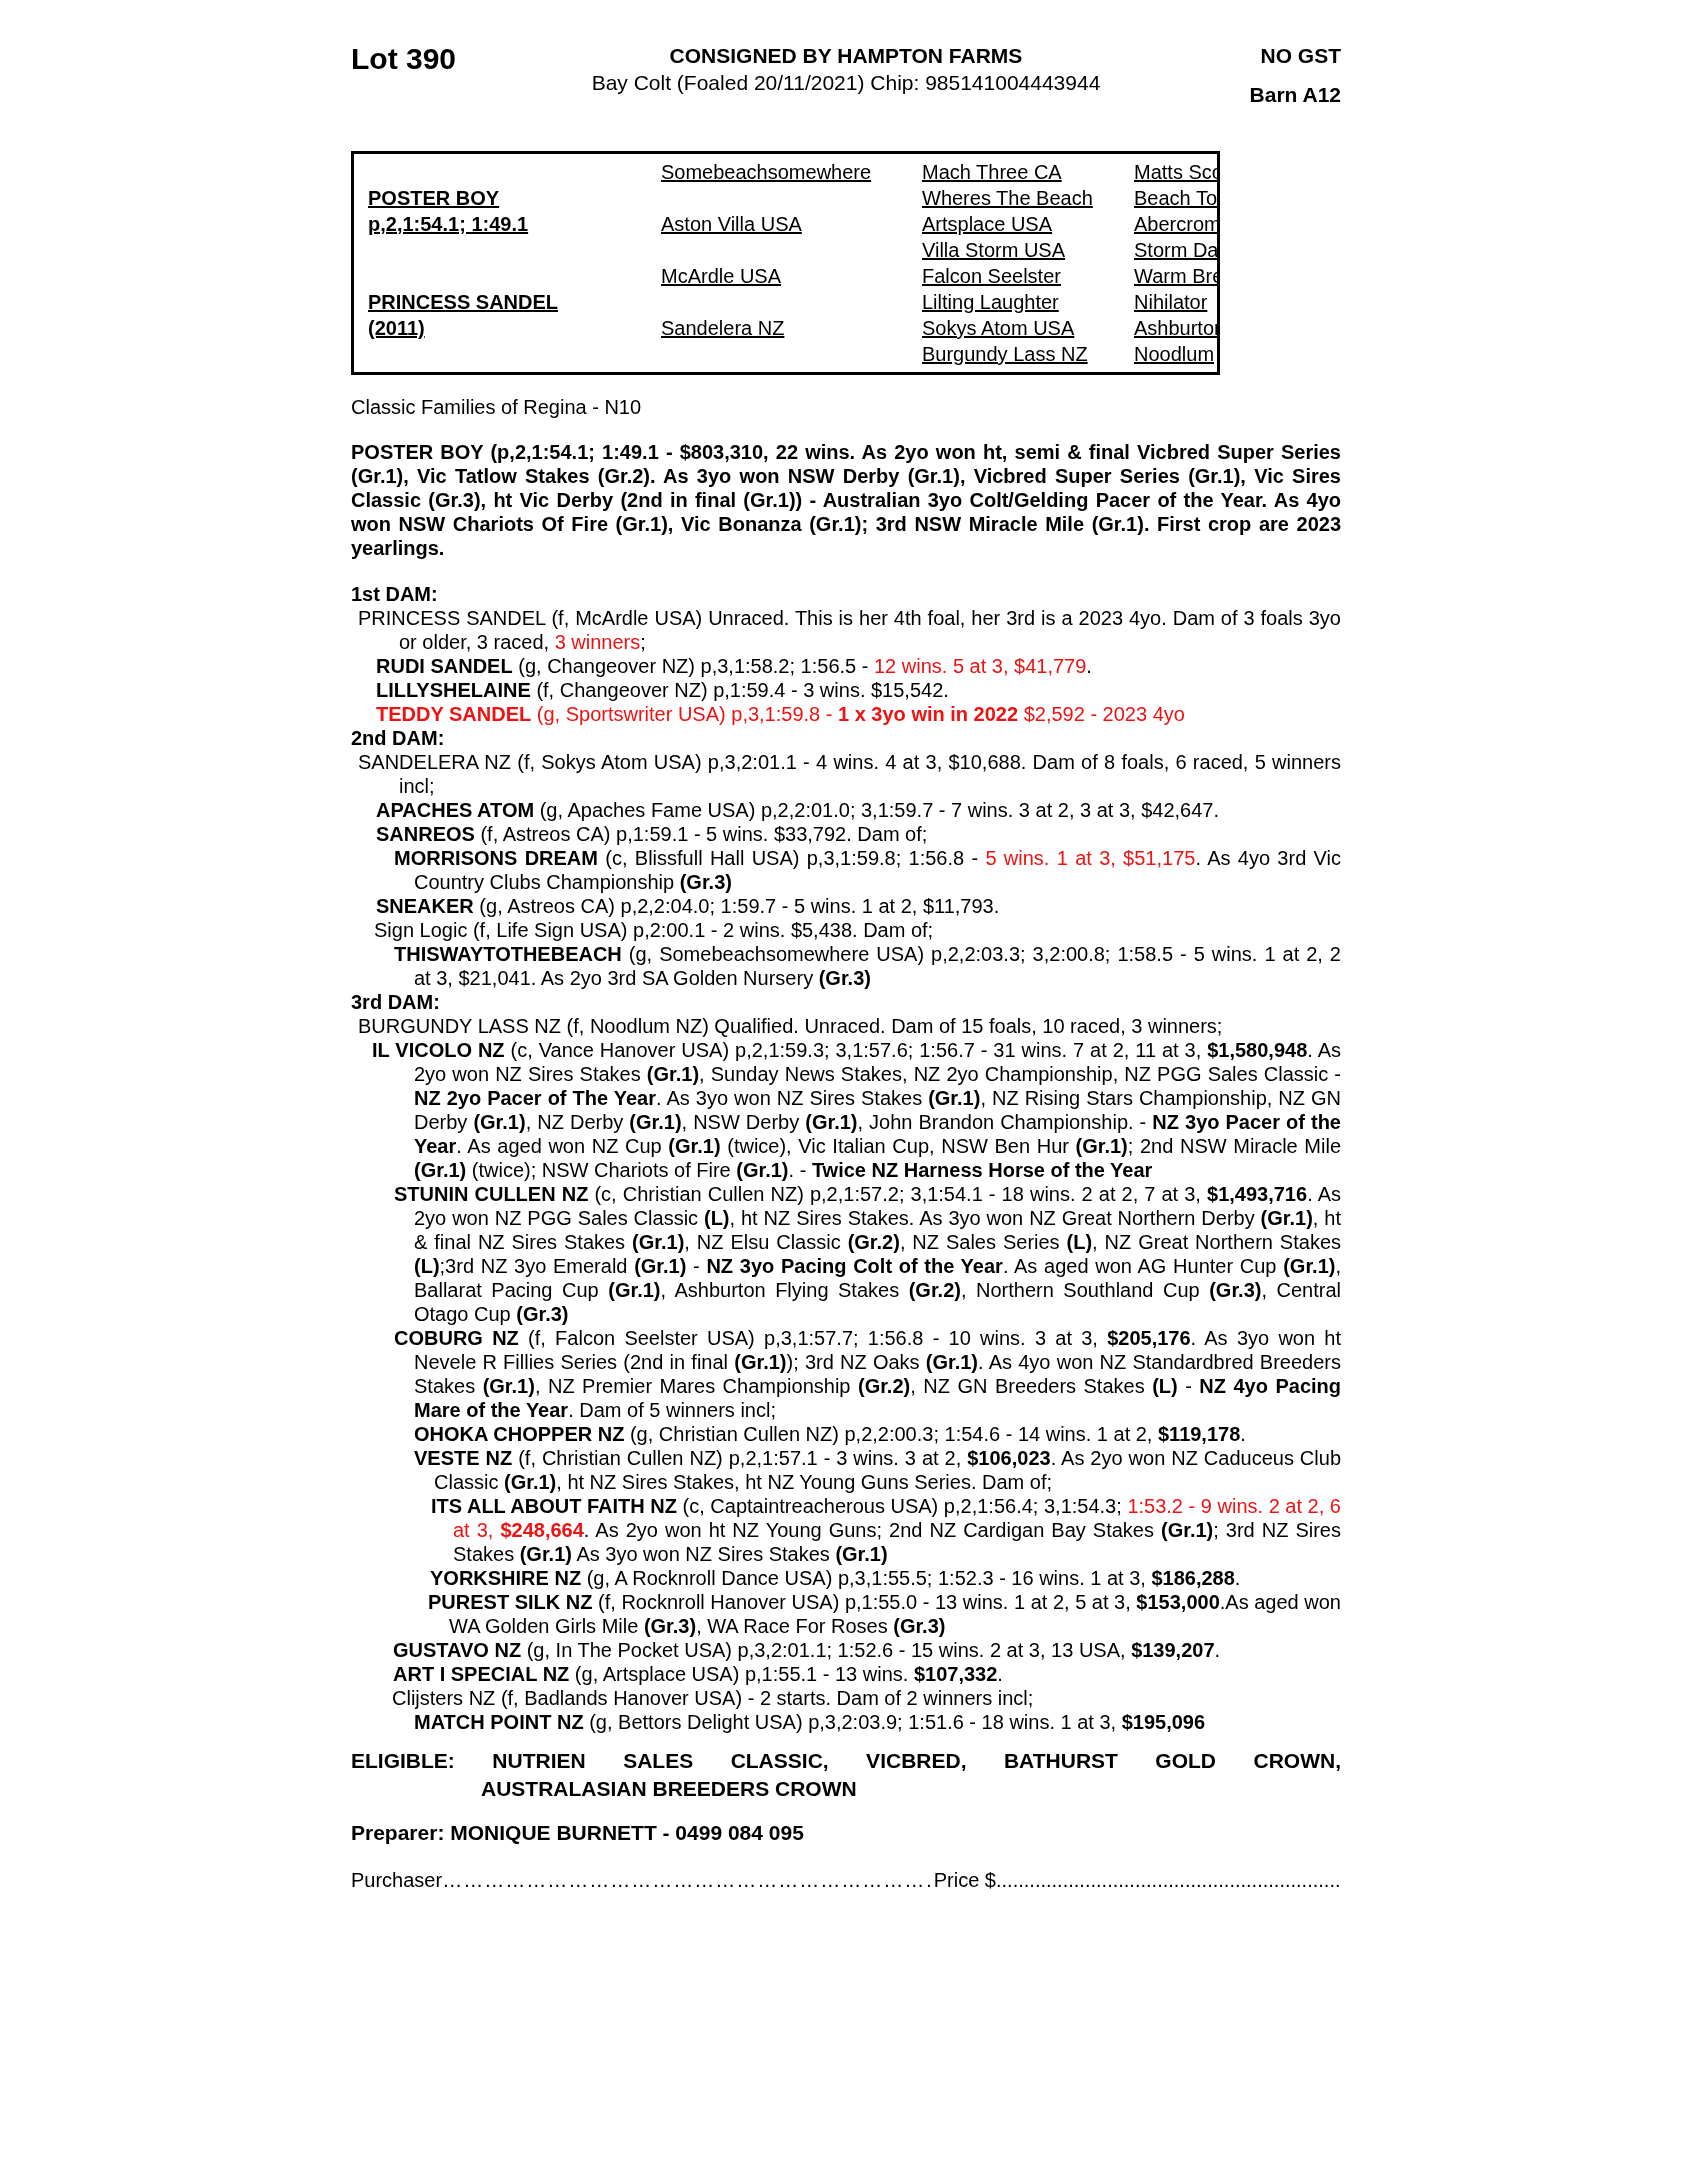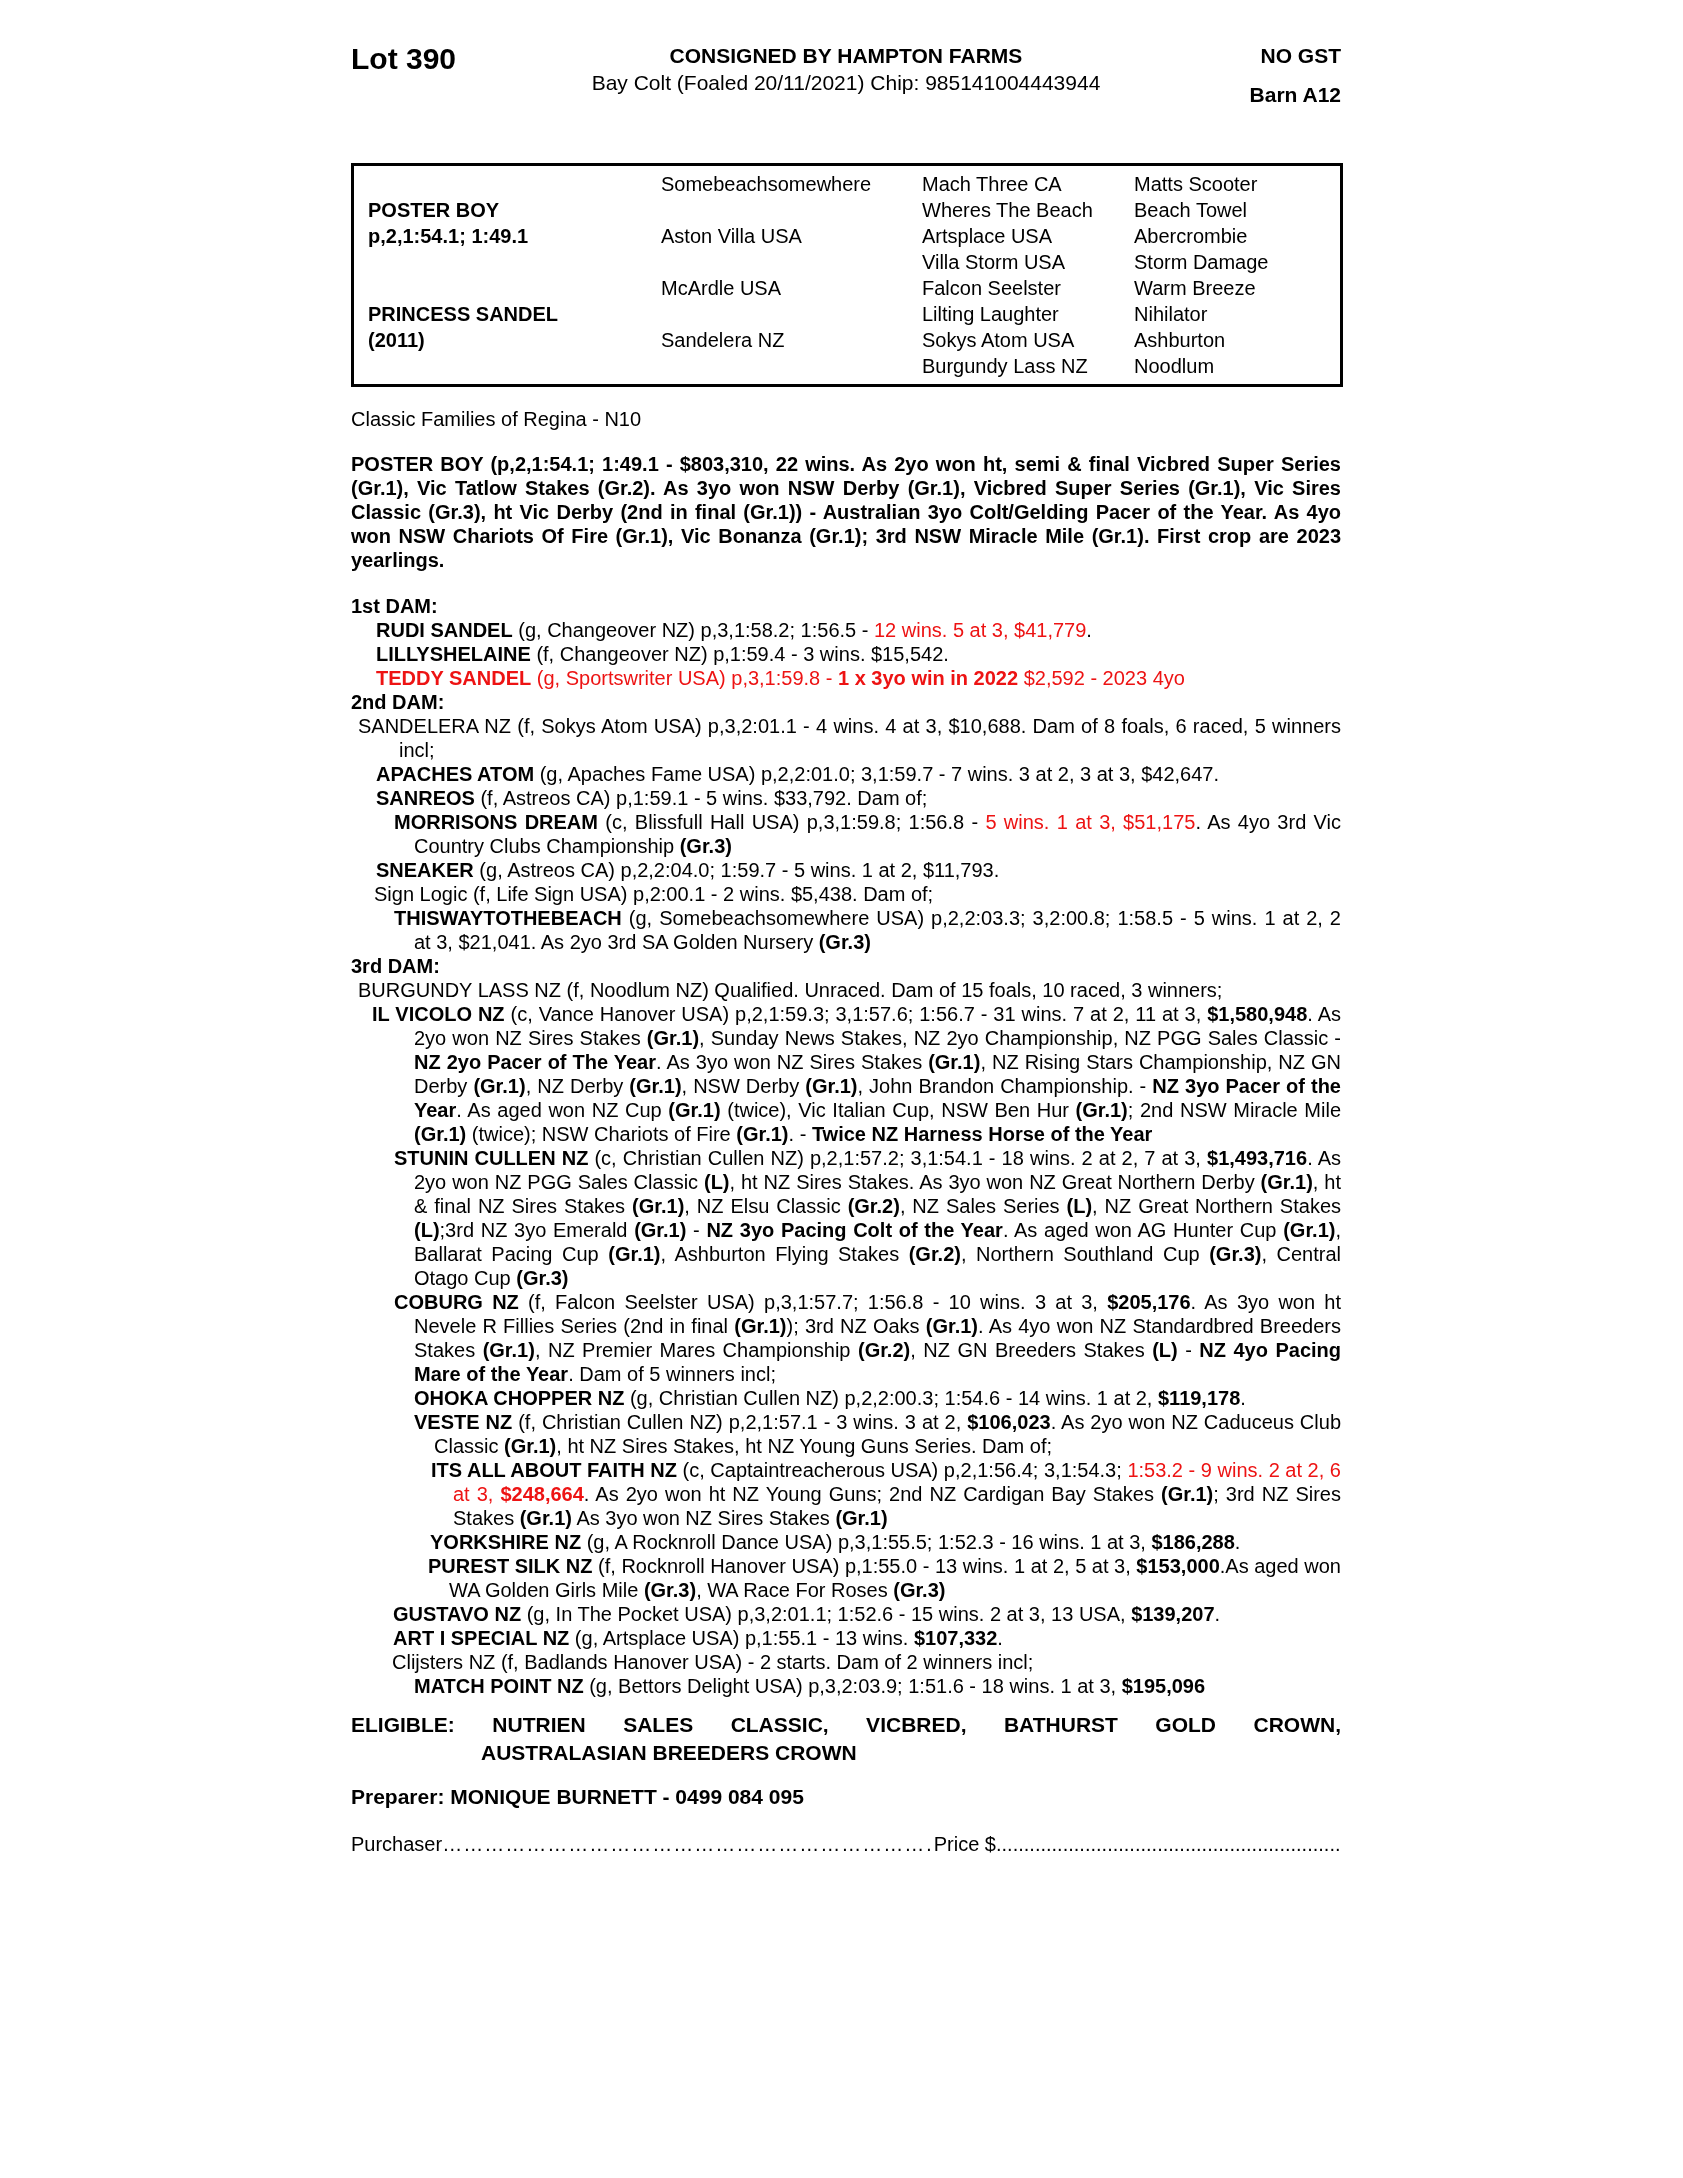--- a/index.html
+++ b/index.html
@@ -19,27 +19,27 @@
   .hdr-left{ width:203px; font-size:30px; line-height:34px; font-weight:bold; }
   .hdr-center{ flex:1; text-align:center; }
   .hdr-consignor{ font-size:21px; line-height:27px; font-weight:bold; }
   .hdr-foal{ font-size:21px; line-height:27px; }
   .hdr-right{ width:203px; text-align:right; }
   .hdr-gst{ font-size:21px; line-height:27px; font-weight:bold; }
   .hdr-barn{ font-size:21px; line-height:27px; font-weight:bold; margin-top:12px; }
 
   
   .ped-table{
-    margin-top:55px; box-sizing:border-box; width:992px;
+    margin-top:43px; box-sizing:border-box; width:869px;
     border:3px solid #000;
     display:grid;
     grid-template-columns:293px 261px 212px 1fr;
     grid-template-rows:repeat(8,26px);
     padding:5px 0 5px 14px;
-    font-size:20px; line-height:26px;
+    font-size:20px; line-height:26px;text-decoration:underline;
   }
   .ped-cell{ white-space:nowrap; overflow:hidden; }
 
   .family-line{ margin-top:20px; }
 
   .sire-para{ margin:21px 0 0 0; font-weight:bold; text-align:justify; }
 
   .sec-heading{ font-weight:bold; }
   .sec-gap{ margin-top:22px; }
   p.entry{ margin:0; text-align:justify; }
@@ -96,20 +96,21 @@
       <div class="ped-cell" style="grid-area: 8 / 3;">Burgundy Lass NZ</div>
       <div class="ped-cell" style="grid-area: 8 / 4;">Noodlum</div>
     </div>
 
   <div class="family-line">Classic Families of Regina - N10</div>
 
   <p class="sire-para">POSTER BOY (p,2,1:54.1; 1:49.1 - $803,310, 22 wins. As 2yo won ht, semi &amp; final Vicbred Super Series (Gr.1), Vic Tatlow Stakes (Gr.2). As 3yo won NSW Derby (Gr.1), Vicbred Super Series (Gr.1), Vic Sires Classic (Gr.3), ht Vic Derby (2nd in final (Gr.1)) - Australian 3yo Colt/Gelding Pacer of the Year. As 4yo won NSW Chariots Of Fire (Gr.1), Vic Bonanza (Gr.1); 3rd NSW Miracle Mile (Gr.1). First crop are 2023 yearlings.</p>
 
   <div>
       <div class="sec-heading sec-gap">1st DAM:</div>
+      <p class="entry" style="padding-left: 48px; text-indent: -41px;"><span>PRINCESS SANDEL (f, McArdle USA) Unraced. This is her 4th foal, her 3rd is a 2023 4yo. Dam of 3 foals 3yo or older, 3 raced, </span><span class="red">3 winners</span><span>;</span></p>
       <p class="entry" style="padding-left: 63px; text-indent: -38px;"><span class="b">RUDI SANDEL</span><span> (g, Changeover NZ) p,3,1:58.2; 1:56.5 - </span><span class="red">12 wins. 5 at 3, $41,779</span><span>.</span></p>
       <p class="entry" style="padding-left: 63px; text-indent: -38px;"><span class="b">LILLYSHELAINE</span><span> (f, Changeover NZ) p,1:59.4 - 3 wins. $15,542.</span></p>
       <p class="entry" style="padding-left: 63px; text-indent: -38px;"><span class="b red">TEDDY SANDEL</span><span class="red"> (g, Sportswriter USA) p,3,1:59.8 - </span><span class="b red">1 x 3yo win in 2022</span><span class="red"> $2,592 - 2023 4yo</span></p>
       <div class="sec-heading">2nd DAM:</div>
       <p class="entry" style="padding-left: 48px; text-indent: -41px;"><span>SANDELERA NZ (f, Sokys Atom USA) p,3,2:01.1 - 4 wins. 4 at 3, $10,688. Dam of 8 foals, 6 raced, 5 winners incl;</span></p>
       <p class="entry" style="padding-left: 63px; text-indent: -38px;"><span class="b">APACHES ATOM</span><span> (g, Apaches Fame USA) p,2,2:01.0; 3,1:59.7 - 7 wins. 3 at 2, 3 at 3, $42,647.</span></p>
       <p class="entry" style="padding-left: 63px; text-indent: -38px;"><span class="b">SANREOS</span><span> (f, Astreos CA) p,1:59.1 - 5 wins. $33,792. Dam of;</span></p>
       <p class="entry" style="padding-left: 63px; text-indent: -20px;"><span class="b">MORRISONS DREAM</span><span> (c, Blissfull Hall USA) p,3,1:59.8; 1:56.8 - </span><span class="red">5 wins. 1 at 3, $51,175</span><span>. As 4yo 3rd Vic Country Clubs Championship </span><span class="b">(Gr.3)</span></p>
       <p class="entry" style="padding-left: 63px; text-indent: -38px;"><span class="b">SNEAKER</span><span> (g, Astreos CA) p,2,2:04.0; 1:59.7 - 5 wins. 1 at 2, $11,793.</span></p>
       <p class="entry" style="padding-left: 63px; text-indent: -40px;"><span>Sign Logic (f, Life Sign USA) p,2:00.1 - 2 wins. $5,438. Dam of;</span></p>

